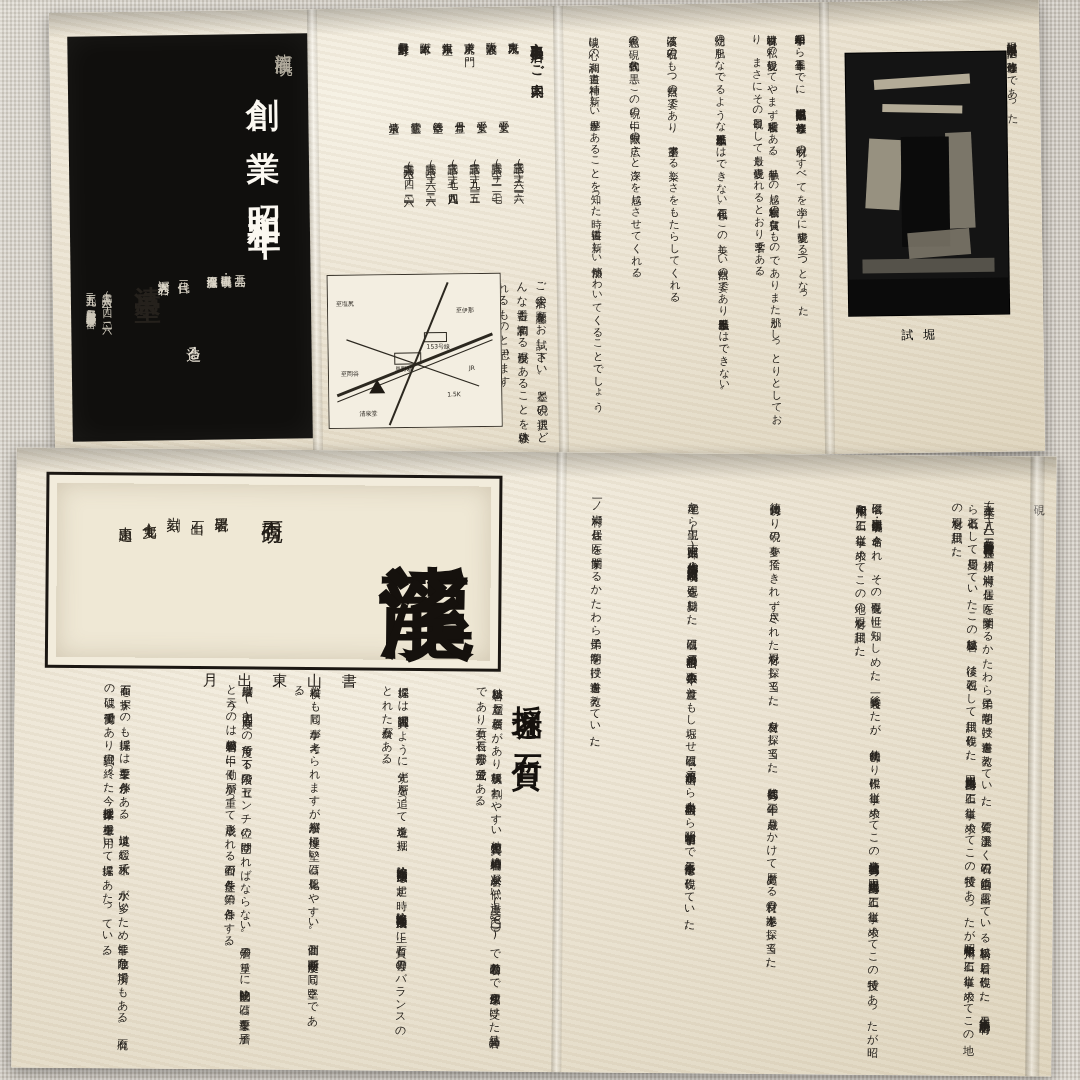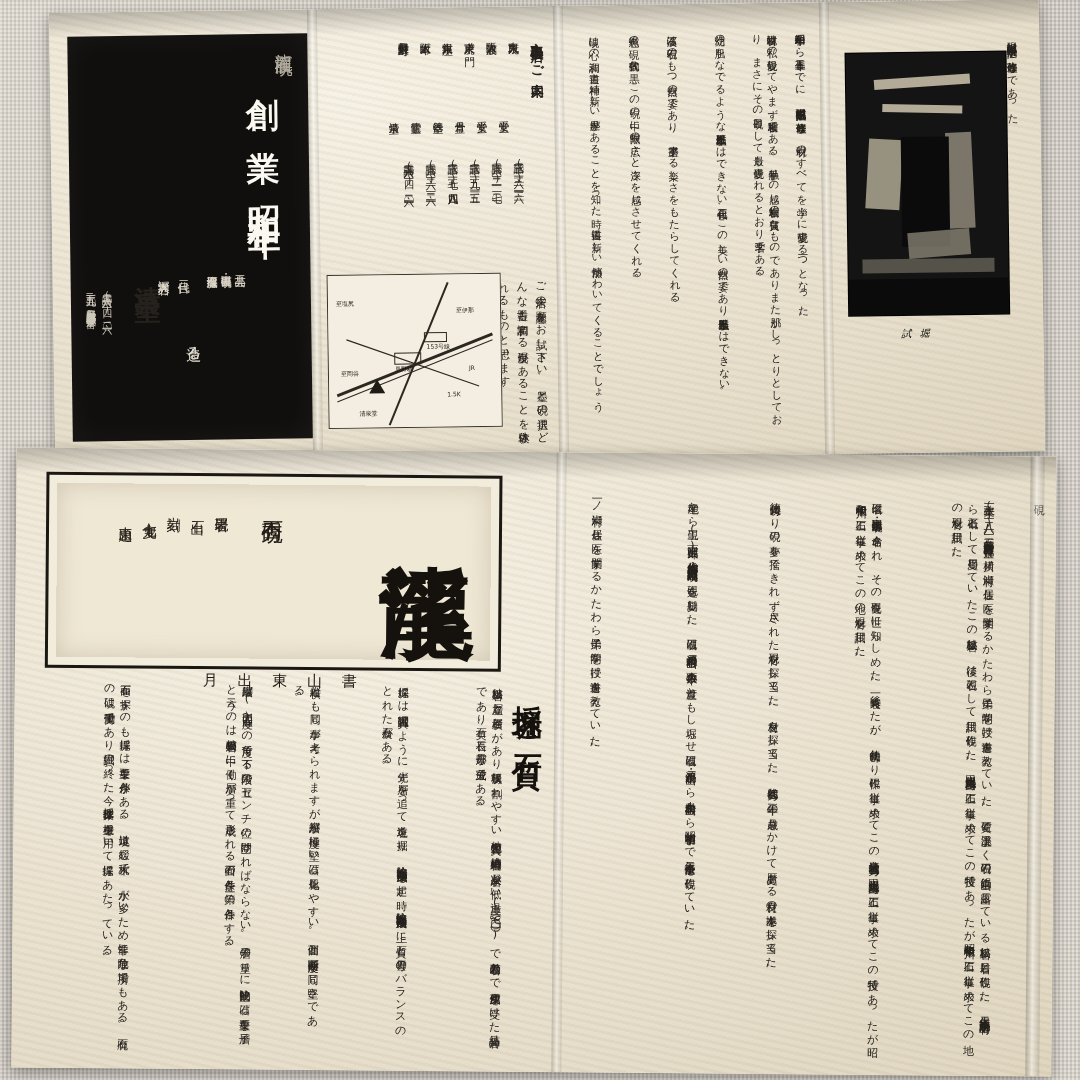--- a/index.html
+++ b/index.html
@@ -197,23 +197,22 @@
   }
   #photo .gl {
     position: absolute;
     background: #cfc6ae;
     opacity: .85;
   }
   #photo .dark { position:absolute; background:#0b0b0b; }
   #photo-cap {
     position: absolute;
     left: 70px; top: 312px;
-    font-size: 10px;
+    font-size: 12px;
     letter-spacing: .25em;
-    font-style: italic;
   }
   #panel-photo .sidetext {
     position: absolute; right: 4px; top: 20px;
     font-size: 10.5px; line-height: 1.45;
   }
 
   
   #calli {
     position: absolute;
     left: 30px; top: 24px;

